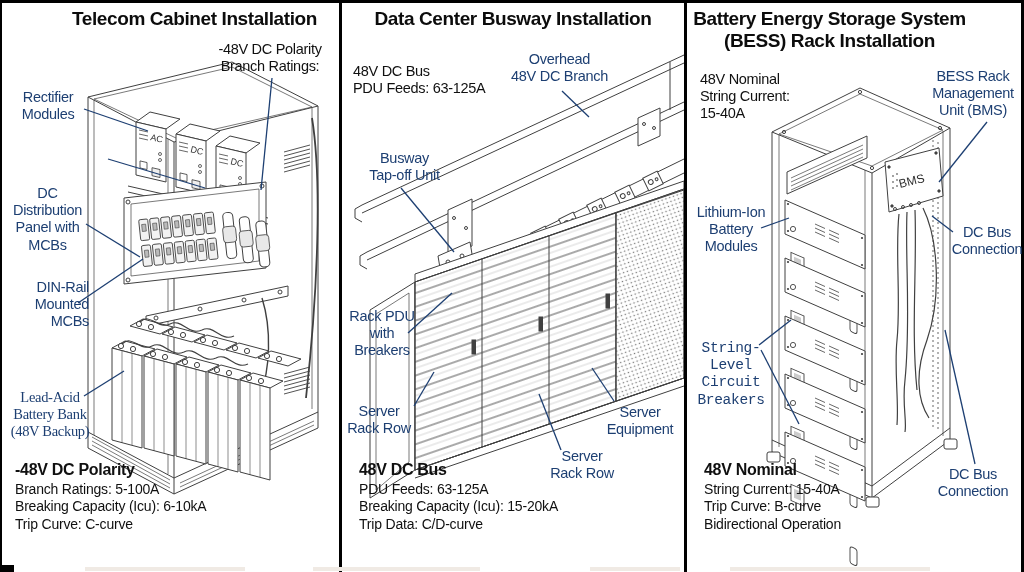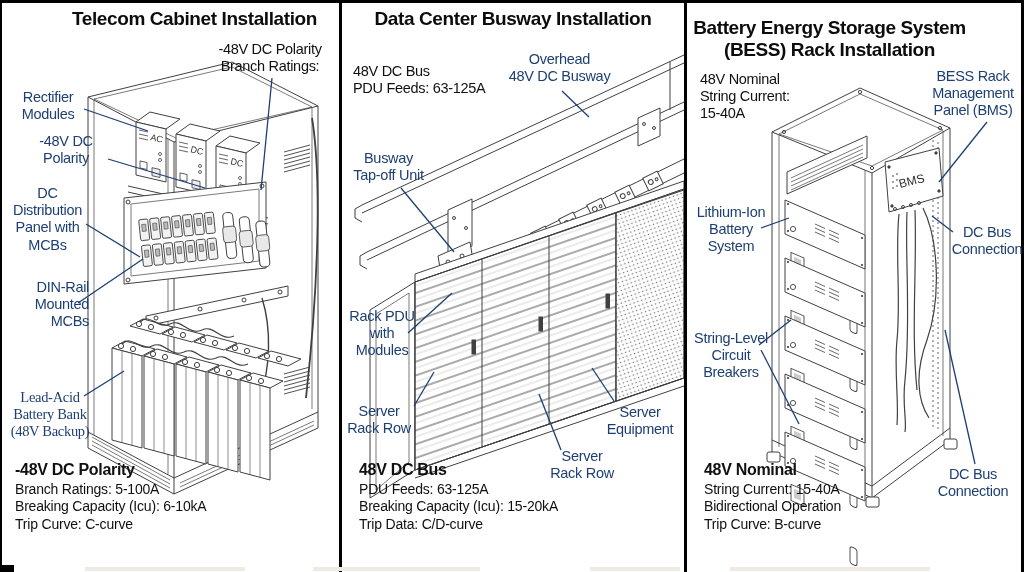--- a/index.html
+++ b/index.html
@@ -176,22 +176,20 @@
         <line x1="78" y1="303" x2="143" y2="259"></line>
         <line x1="84" y1="396" x2="124" y2="371"></line>
       </g>
     </svg>
 
     <div class="title" style="left:0;top:8px;width:389px;">Telecom Cabinet Installation</div>
     <div class="callout black" style="left:205px;top:41px;width:130px;text-align:center;">-48V DC Polarity
 Branch Ratings:</div>
     <div class="callout" style="left:8px;top:89px;width:80px;">Rectifier
 Modules</div>
-    <div class="callout" style="left:22px;top:133px;width:88px;">-48V DC
-Polarity</div>
     <div class="callout" style="left:5px;top:185px;width:85px;">DC
 Distribution
 Panel with
 MCBs</div>
     <div class="callout" style="left:4px;top:279px;width:85px;text-align:right;">DIN-Rail
 Mounted
 MCBs</div>
     <div class="callout" style="left:2px;top:389px;width:96px;font-family:Liberation Serif, serif;">Lead-Acid
 Battery Bank
 (48V Backup)</div>
@@ -289,26 +287,26 @@
         <line x1="72" y1="406" x2="92" y2="372"></line>
         <line x1="272" y1="401" x2="250" y2="368"></line>
         <line x1="219" y1="450" x2="197" y2="394"></line>
       </g>
     </svg>
 
     <div class="title" style="left:0;top:8px;width:342px;">Data Center Busway Installation</div>
     <div class="callout black" style="left:11px;top:63px;width:170px;">48V DC Bus
 PDU Feeds: 63-125A</div>
     <div class="callout" style="left:160px;top:51px;width:115px;">Overhead
-48V DC Busway</div>
-    <div class="callout" style="left:4px;top:150px;width:85px;">Busway
+48V DC Branch</div>
+    <div class="callout" style="left:20px;top:150px;width:85px;">Busway
 Tap-off Unit</div>
     <div class="callout" style="left:2px;top:308px;width:76px;">Rack PDU
 with
-Modules</div>
+Breakers</div>
     <div class="callout" style="left:2px;top:403px;width:70px;">Server
 Rack Row</div>
     <div class="callout" style="left:258px;top:404px;width:80px;">Server
 Equipment</div>
     <div class="callout" style="left:202px;top:448px;width:76px;">Server
 Rack Row</div>
     <div class="specs" style="left:17px;top:461px;">
       <div class="h">48V DC Bus</div>
       <div>PDU Feeds: 63-125A</div>
       <div>Breaking Capacity (Icu): 15-20kA</div>
@@ -408,39 +406,39 @@
       <g stroke="#1d3f72" stroke-width="1.3" fill="none">
         <line x1="300" y1="122" x2="252" y2="182"></line>
         <line x1="74" y1="228" x2="102" y2="218"></line>
         <line x1="266" y1="232" x2="245" y2="216"></line>
         <line x1="72" y1="345" x2="104" y2="320"></line>
         <line x1="74" y1="350" x2="112" y2="424"></line>
         <line x1="288" y1="464" x2="258" y2="330"></line>
       </g>
     </svg>
 
-    <div class="title" style="left:0;top:17px;width:285px;">Battery Energy Storage System
+    <div class="title" style="left:0;top:8px;width:285px;">Battery Energy Storage System
 (BESS) Rack Installation</div>
     <div class="callout black" style="left:13px;top:71px;width:120px;">48V Nominal
 String Current:
 15-40A</div>
     <div class="callout" style="left:240px;top:68px;width:92px;">BESS Rack
 Management
-Panel (BMS)</div>
+Unit (BMS)</div>
     <div class="callout" style="left:4px;top:204px;width:80px;">Lithium-Ion
 Battery
-System</div>
+Modules</div>
     <div class="callout" style="left:262px;top:224px;width:76px;">DC Bus
 Connection</div>
-    <div class="callout" style="left:3px;top:330px;width:82px;">String-Level
+    <div class="callout" style="left:3px;top:340px;width:82px;font-family:Liberation Mono, monospace;">String-Level
 Circuit
 Breakers</div>
     <div class="callout" style="left:248px;top:466px;width:76px;">DC Bus
 Connection</div>
     <div class="specs" style="left:17px;top:461px;">
       <div class="h">48V Nominal</div>
       <div>String Current: 15-40A</div>
+      <div>Trip Curve: B-curve</div>
       <div>Bidirectional Operation</div>
-      <div>Trip Curve: B-curve</div>
     </div>
   </div>
 
 </div>
 
 </body></html>

